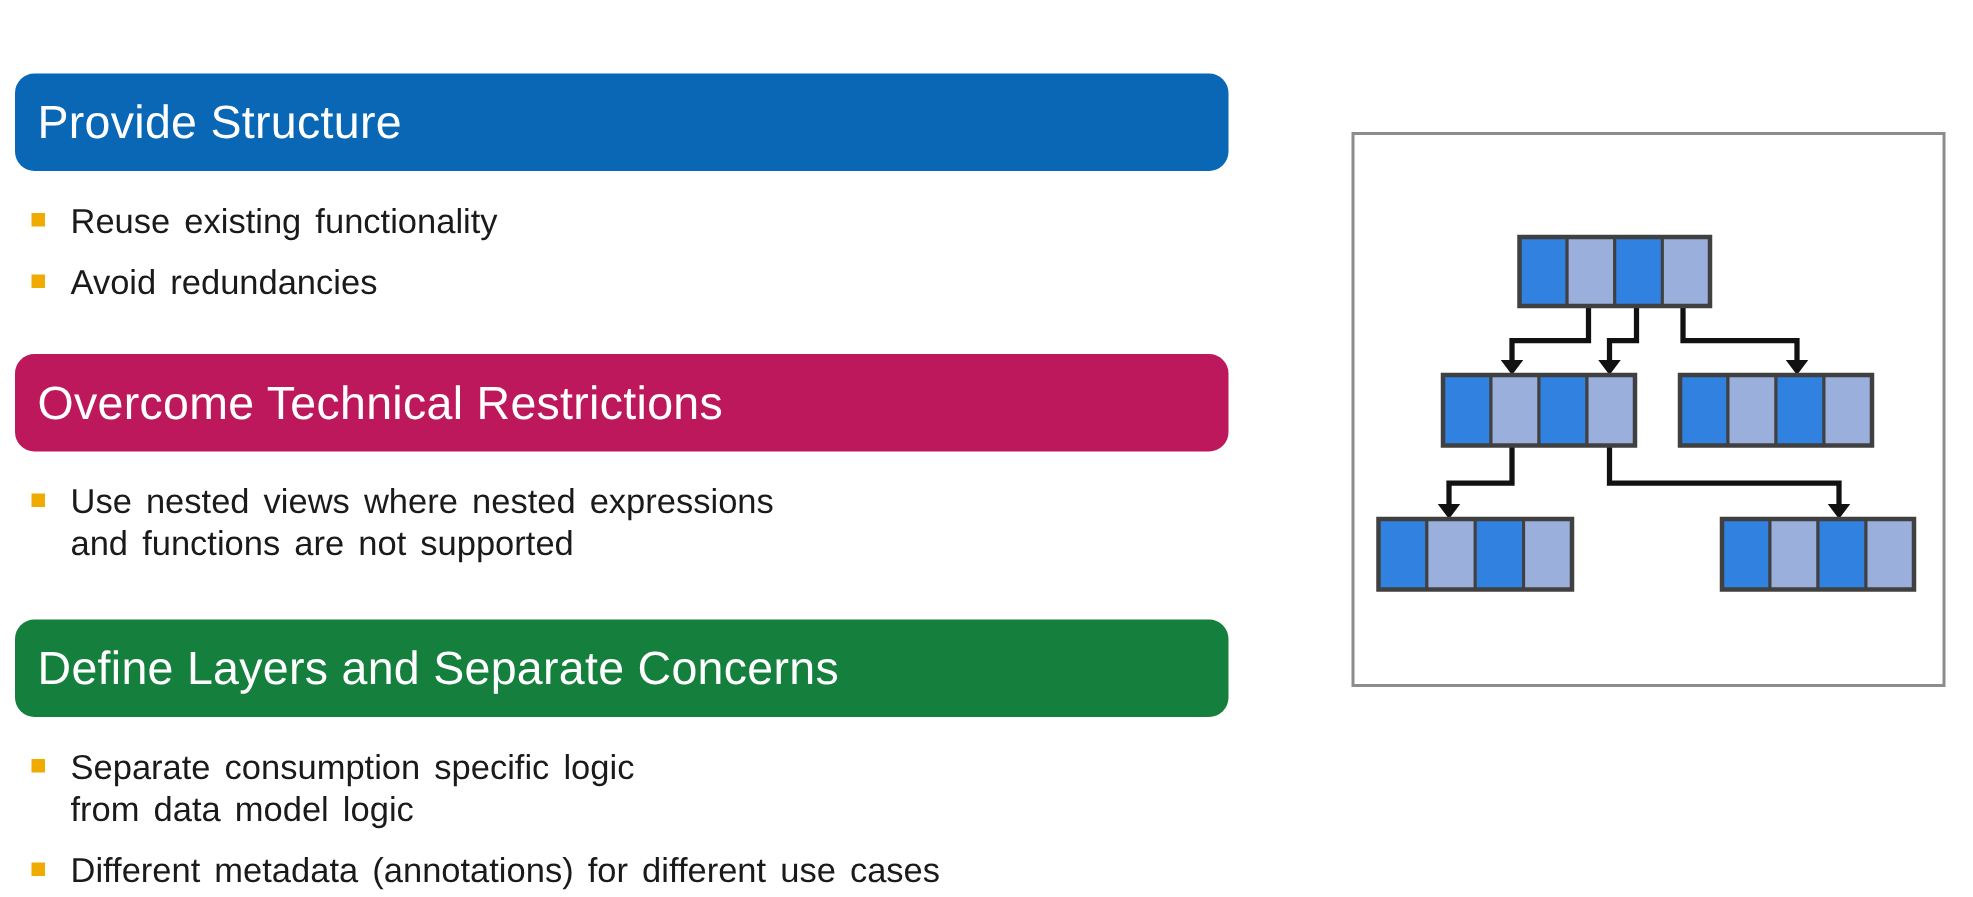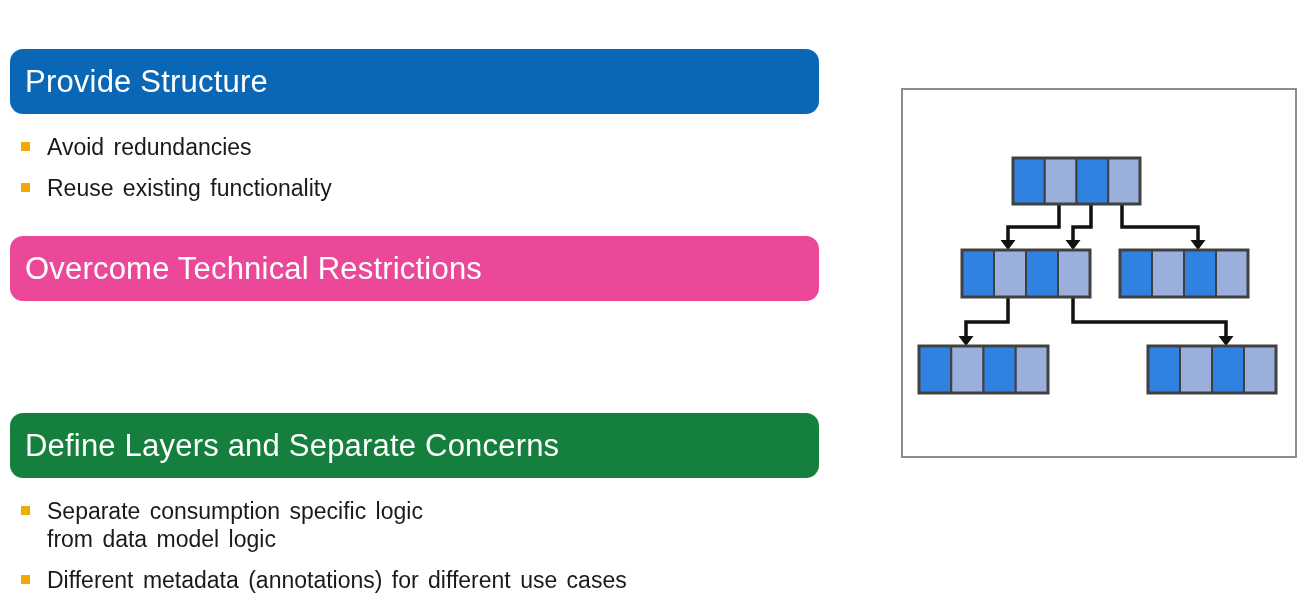--- a/index.html
+++ b/index.html
@@ -64,27 +64,31 @@
   .diagram-box svg { display: block; }
 </style>
 </head>
 <body>
 
 <div class="slide">
 
   <section class="section s0">
     <div class="header" style="background: rgb(10, 103, 181); margin-top: 39px;">Provide Structure</div>
     <ul class="bullets">
+        <li><span class="sq" style="background: rgb(240, 171, 0);"></span><span>Reuse existing functionality</span></li>
         <li><span class="sq" style="background: rgb(240, 171, 0);"></span><span>Avoid redundancies</span></li>
-        <li><span class="sq" style="background: rgb(240, 171, 0);"></span><span>Reuse existing functionality</span></li>
       </ul>
   </section>
 
   <section class="section s1">
-    <div class="header" style="background: #ec4899;">Overcome Technical Restrictions</div>
+    <div class="header" style="background: #be185d;">Overcome Technical Restrictions</div>
+    <ul class="bullets">
+        <li><span class="sq" style="background: rgb(240, 171, 0);"></span><span>Use nested views where nested expressions
+and functions are not supported</span></li>
+      </ul>
   </section>
 
   <section class="section s2">
     <div class="header" style="background: #15803d;">Define Layers and Separate Concerns</div>
     <ul class="bullets">
         <li><span class="sq" style="background: rgb(240, 171, 0);"></span><span>Separate consumption specific logic
 from data model logic</span></li>
         <li><span class="sq" style="background: rgb(240, 171, 0);"></span><span>Different metadata (annotations) for different use cases</span></li>
       </ul>
   </section>

